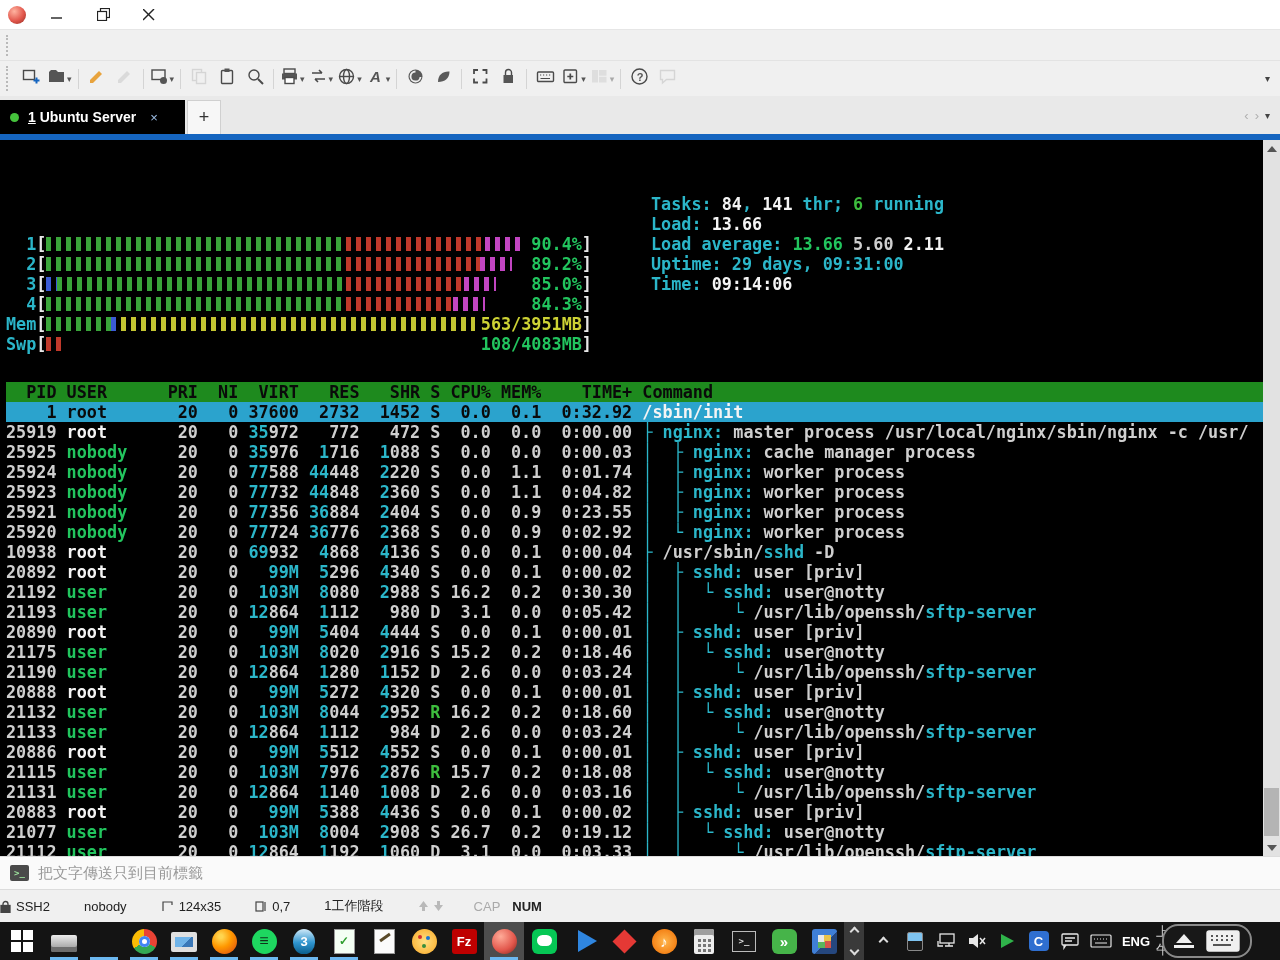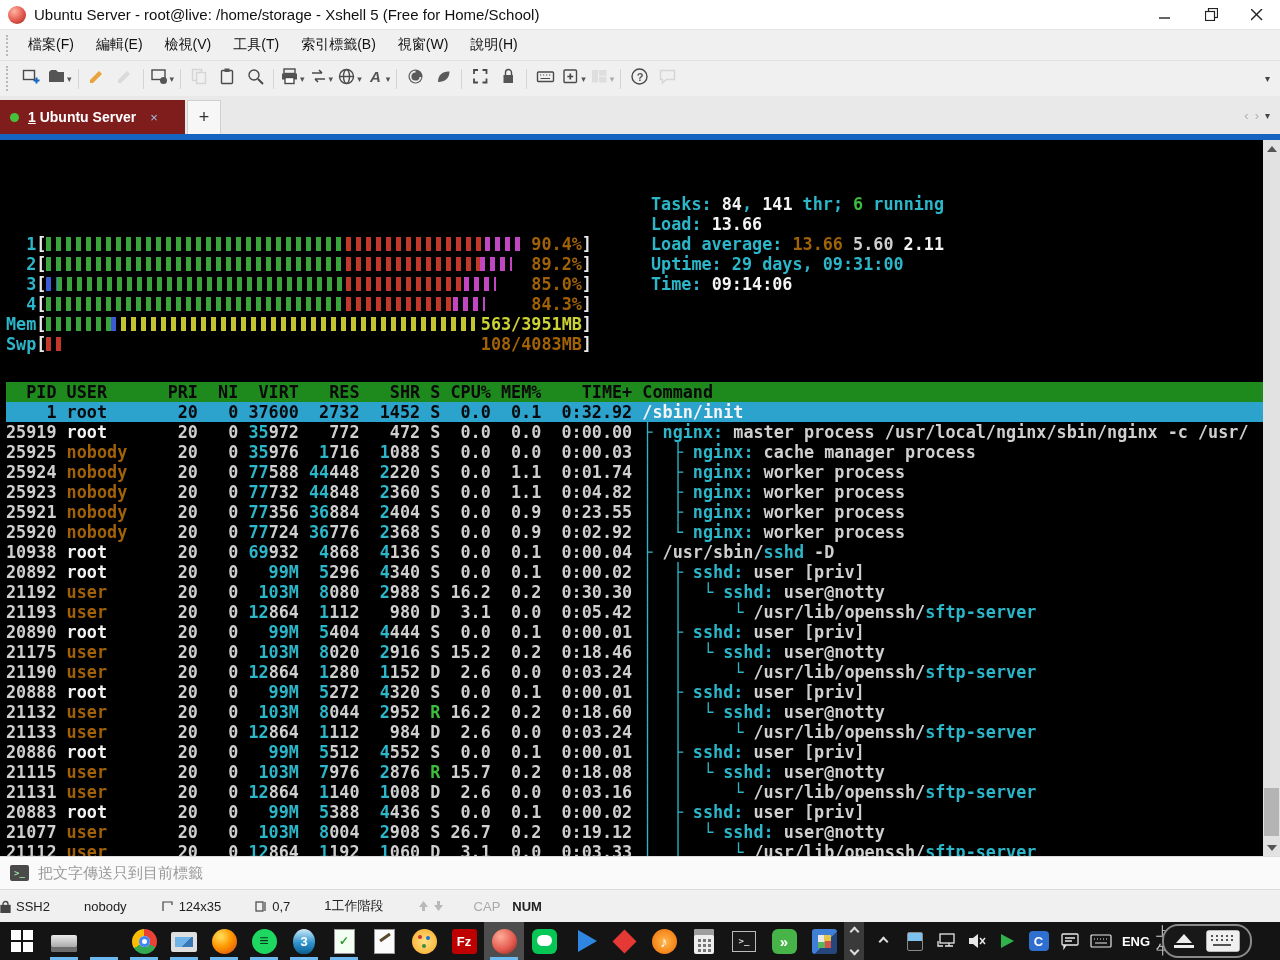--- a/index.html
+++ b/index.html
@@ -18,33 +18,33 @@
 
 .toolbar{height:36px;background:#f0f0f0;display:flex;align-items:center;border-top:1px solid #e3e3e3}
 .tbtn{height:28px;min-width:28px;display:flex;align-items:center;justify-content:center;border-radius:2px;padding:0 2px}
 .tbtn .dd{font-size:9px;color:#555;margin-left:1px}
 .tbtn.dis{opacity:.45}
 .tsep{width:1px;height:20px;background:#d4d4d4;margin:0 4px}
 .tb-spacer{flex:1}
 .tb-overflow{color:#444;font-size:10px;padding-right:10px}
 
 .tabbar{height:38px;background:#e9e9e9;display:flex;align-items:flex-end}
-.tab{height:34px;background:#7f1d1d;color:#fff;display:flex;align-items:center;padding:0 10px;min-width:185px}
+.tab{height:34px;background:#000000;color:#fff;display:flex;align-items:center;padding:0 10px;min-width:185px}
 .tab-dot{width:9px;height:9px;border-radius:50%;background:#45c23c;margin-right:9px}
 .tab-label{font-size:14px;font-weight:bold;white-space:nowrap}
 .tab-label u{text-decoration:underline}
 .tab-close{color:#9fc0e8;font-size:13px;margin-left:14px}
 .tab-plus{height:34px;width:34px;background:#f7f7f7;border:1px solid #d0d0d0;border-bottom:none;display:flex;align-items:center;justify-content:center;font-size:18px;color:#333;margin-left:2px}
 .tab-nav{margin-left:auto;display:flex;align-items:center;color:#b0b0b0;font-size:13px;gap:6px;padding-right:10px;align-self:center}
 .tab-nav .dda{color:#444;font-size:10px}
 .bluestrip{height:6px;background:#1565c0}
 
 .terminal{height:716px;background:#000;position:relative;font-family:"DejaVu Sans Mono","Liberation Mono",monospace;font-size:16.8px;font-weight:bold;line-height:20px}
 .term-inner{position:absolute;left:6px;top:14px;right:17px;bottom:0;white-space:pre;overflow:hidden}
-.t-cy{color:#2bb6c9}.t-w{color:#cfcfcf}.t-wb{color:#f4f4f4}.t-gy{color:#a16207}
+.t-cy{color:#2bb6c9}.t-w{color:#cfcfcf}.t-wb{color:#f4f4f4}.t-gy{color:#22c55e}
 .t-gn{color:#3dbd3d}.t-yb{color:#cdd234}.t-bk{color:#0a0a0a}
 .meter-row{display:flex;height:20px}
 .meter-label{display:inline-block;width:3ch;text-align:right;color:#2bb6c9}
 .bracket{color:#e8e8e8}
 .meter-bar{display:inline-block;width:53ch;position:relative;height:20px;vertical-align:top}
 .seg{display:inline-block;height:14px;margin-top:3px}
 .seg-g{background:repeating-linear-gradient(90deg,#3aa53a 0 5px,transparent 5px 10px)}
 .seg-r{background:repeating-linear-gradient(90deg,#c0392b 0 5px,transparent 5px 10px)}
 .seg-m{background:repeating-linear-gradient(90deg,#c245c2 0 5px,transparent 5px 10px)}
 .seg-b{background:repeating-linear-gradient(90deg,#3b5bd6 0 5px,transparent 5px 10px)}
@@ -122,21 +122,20 @@
 .eject .ebar{width:20px;height:3px;background:#eee}
 .start{width:44px;display:flex;align-items:center;justify-content:center;flex:none}
 </style>
 </head>
 <body>
 
 <div class="window">
 
   <div class="titlebar">
     <div class="appicon"></div>
-    <div class="title-text">Ubuntu Server - root@live: /home/storage - Xshell 5 (Free for Home/School)</div>
     <div class="wbtn">
         <svg width="12" height="12">
           <line x1="0" y1="9" x2="11" y2="9" stroke="#222" stroke-width="1.4"></line>
         </svg>
       </div>
     <div class="wbtn">
         <svg width="13" height="13" fill="none" stroke="#222" stroke-width="1.2">
           <rect x="3.5" y="0.5" width="9" height="9"></rect>
           <rect x="0.5" y="3.5" width="9" height="9" fill="#fff"></rect>
         </svg>
@@ -144,29 +143,20 @@
     <div class="wbtn">
         <svg width="12" height="12" stroke="#222" stroke-width="1.4">
           <line x1="0" y1="0" x2="11" y2="11"></line>
           <line x1="11" y1="0" x2="0" y2="11"></line>
         </svg>
       </div>
   </div>
 
   <div class="menubar">
     <div class="grip"></div>
-    <div id="menu-items" style="display: flex;">
-        <div class="menu-item">檔案(F)</div>
-        <div class="menu-item">編輯(E)</div>
-        <div class="menu-item">檢視(V)</div>
-        <div class="menu-item">工具(T)</div>
-        <div class="menu-item">索引標籤(B)</div>
-        <div class="menu-item">視窗(W)</div>
-        <div class="menu-item">說明(H)</div>
-      </div>
   </div>
 
   <div class="toolbar">
     <div class="grip"></div>
     <div id="toolbar-items" style="display:flex;align-items:center">
         <div class="tbtn">
           <span><svg width="19" height="19" viewBox="0 0 19 19" fill="none" stroke="#4a4a4a" stroke-width="1.4">
               <rect x="1.5" y="3.5" width="11" height="9"></rect>
               <path d="M14.5 10.5v6M11.5 13.5h6" stroke="#1565c0" stroke-width="2"></path>
             </svg></span>

